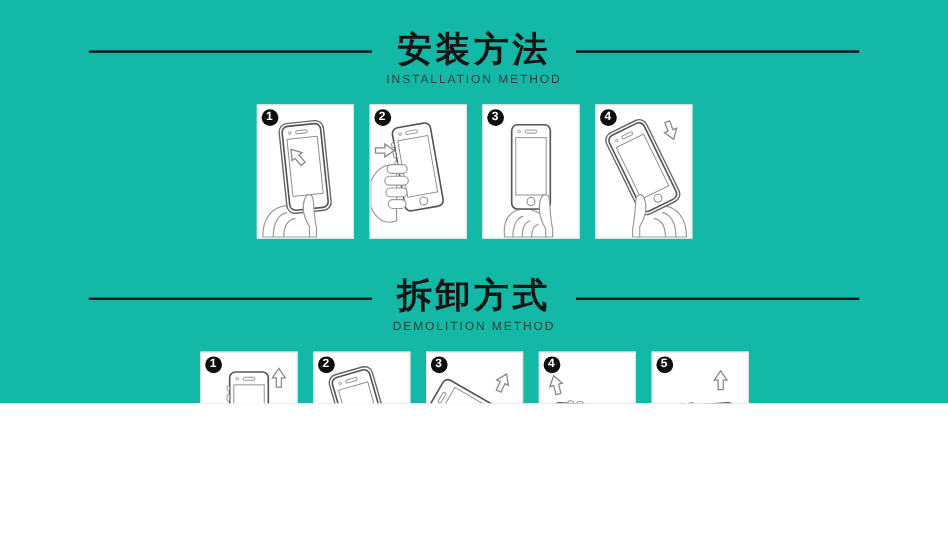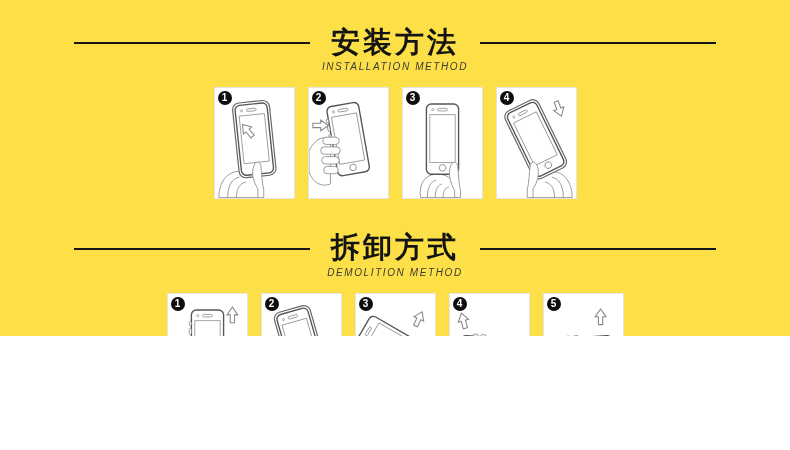--- a/index.html
+++ b/index.html
@@ -1,34 +1,34 @@
 <!DOCTYPE html>
 <html><head>
 <meta charset="utf-8">
 <style>
   html,body{margin:0;padding:0;}
   body{font-family:"Liberation Sans","DejaVu Sans",sans-serif;}
   .poster{
-    width:790px;height:336px;background:#fde047;overflow:hidden;position:relative;
+    width:790px;height:336px;background:#14b8a6;overflow:hidden;position:relative;
   }
   .section-header{
     display:flex;justify-content:center;align-items:center;gap:10px;
   }
   .section-header.first{padding-top:26px;}
   .section-header.second{padding-top:32px;}
   .hline{
     width:236px;height:2px;background:#161616;margin-bottom:12px;flex:0 0 auto;
   }
   .titles{display:flex;flex-direction:column;align-items:center;min-width:150px;}
   .title-cn{
     font-size:29px;font-weight:700;color:#141414;letter-spacing:3px;line-height:1.15;
     white-space:nowrap;
   }
   .title-en{
-    font-size:10px;color:#3a3a3a;letter-spacing:1.6px;margin-top:2px;white-space:nowrap;font-style:italic;
+    font-size:10px;color:#3a3a3a;letter-spacing:1.6px;margin-top:2px;white-space:nowrap;
   }
   .steps-row{
     display:flex;justify-content:center;gap:13px;margin-top:15px;
   }
   .panel{
     width:81px;height:112px;background:#ffffff;border:1px solid #e6e4e1;
     position:relative;box-sizing:border-box;flex:0 0 auto;
   }
   .badge{
     position:absolute;top:3px;left:3px;width:14px;height:14px;border-radius:50%;

